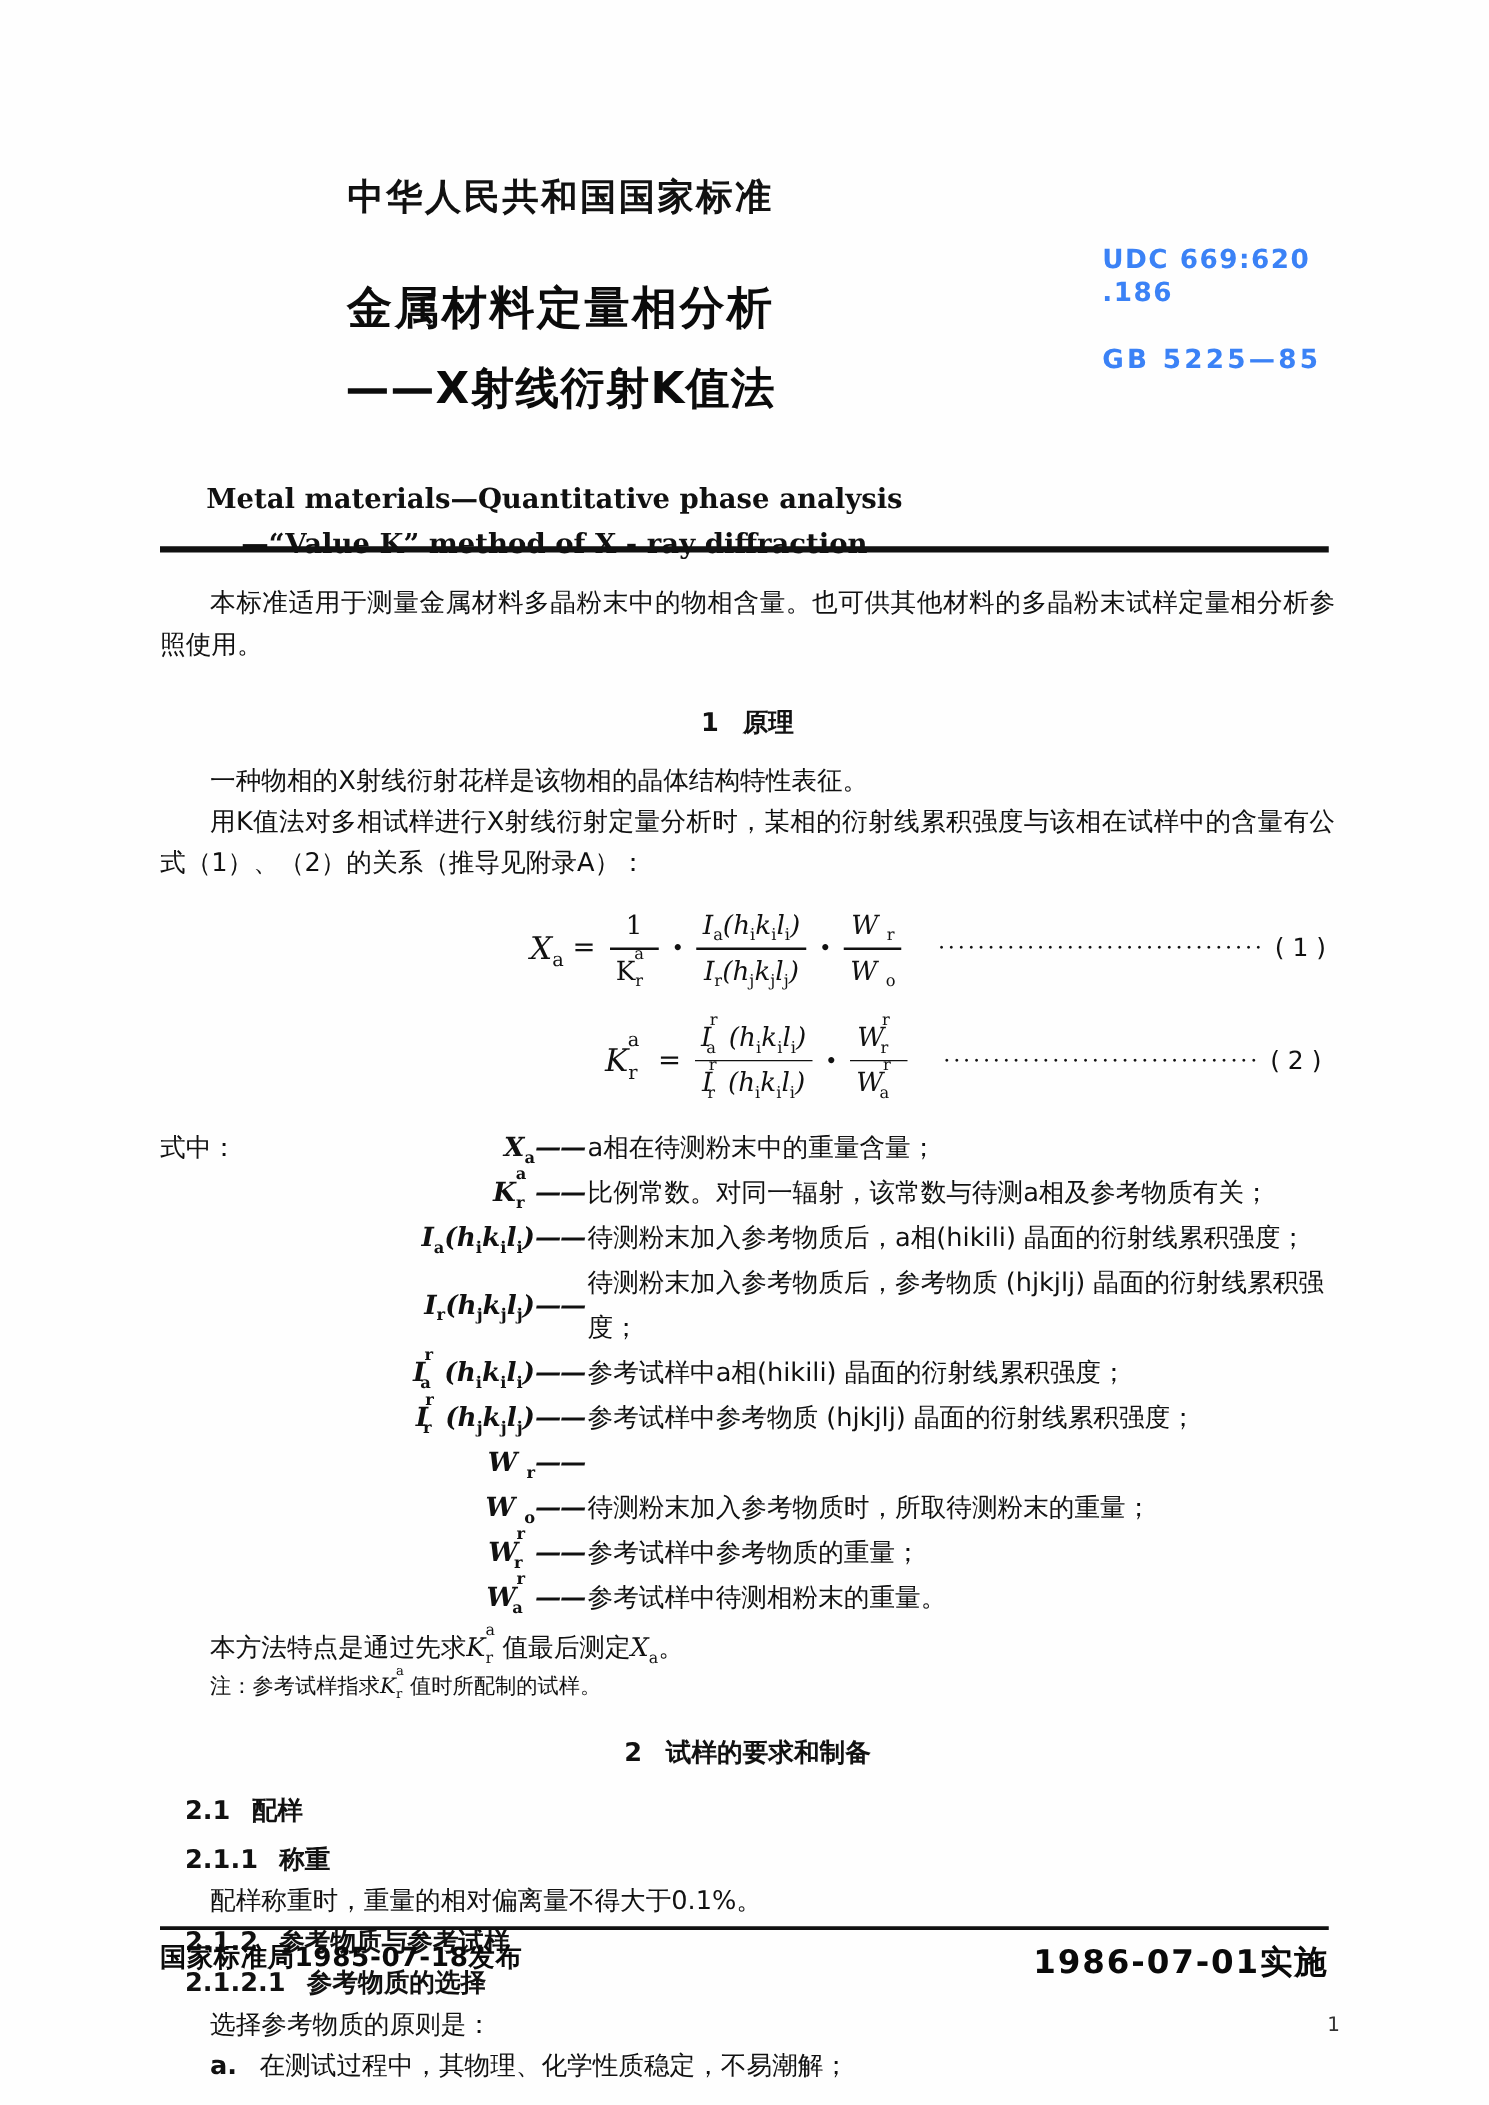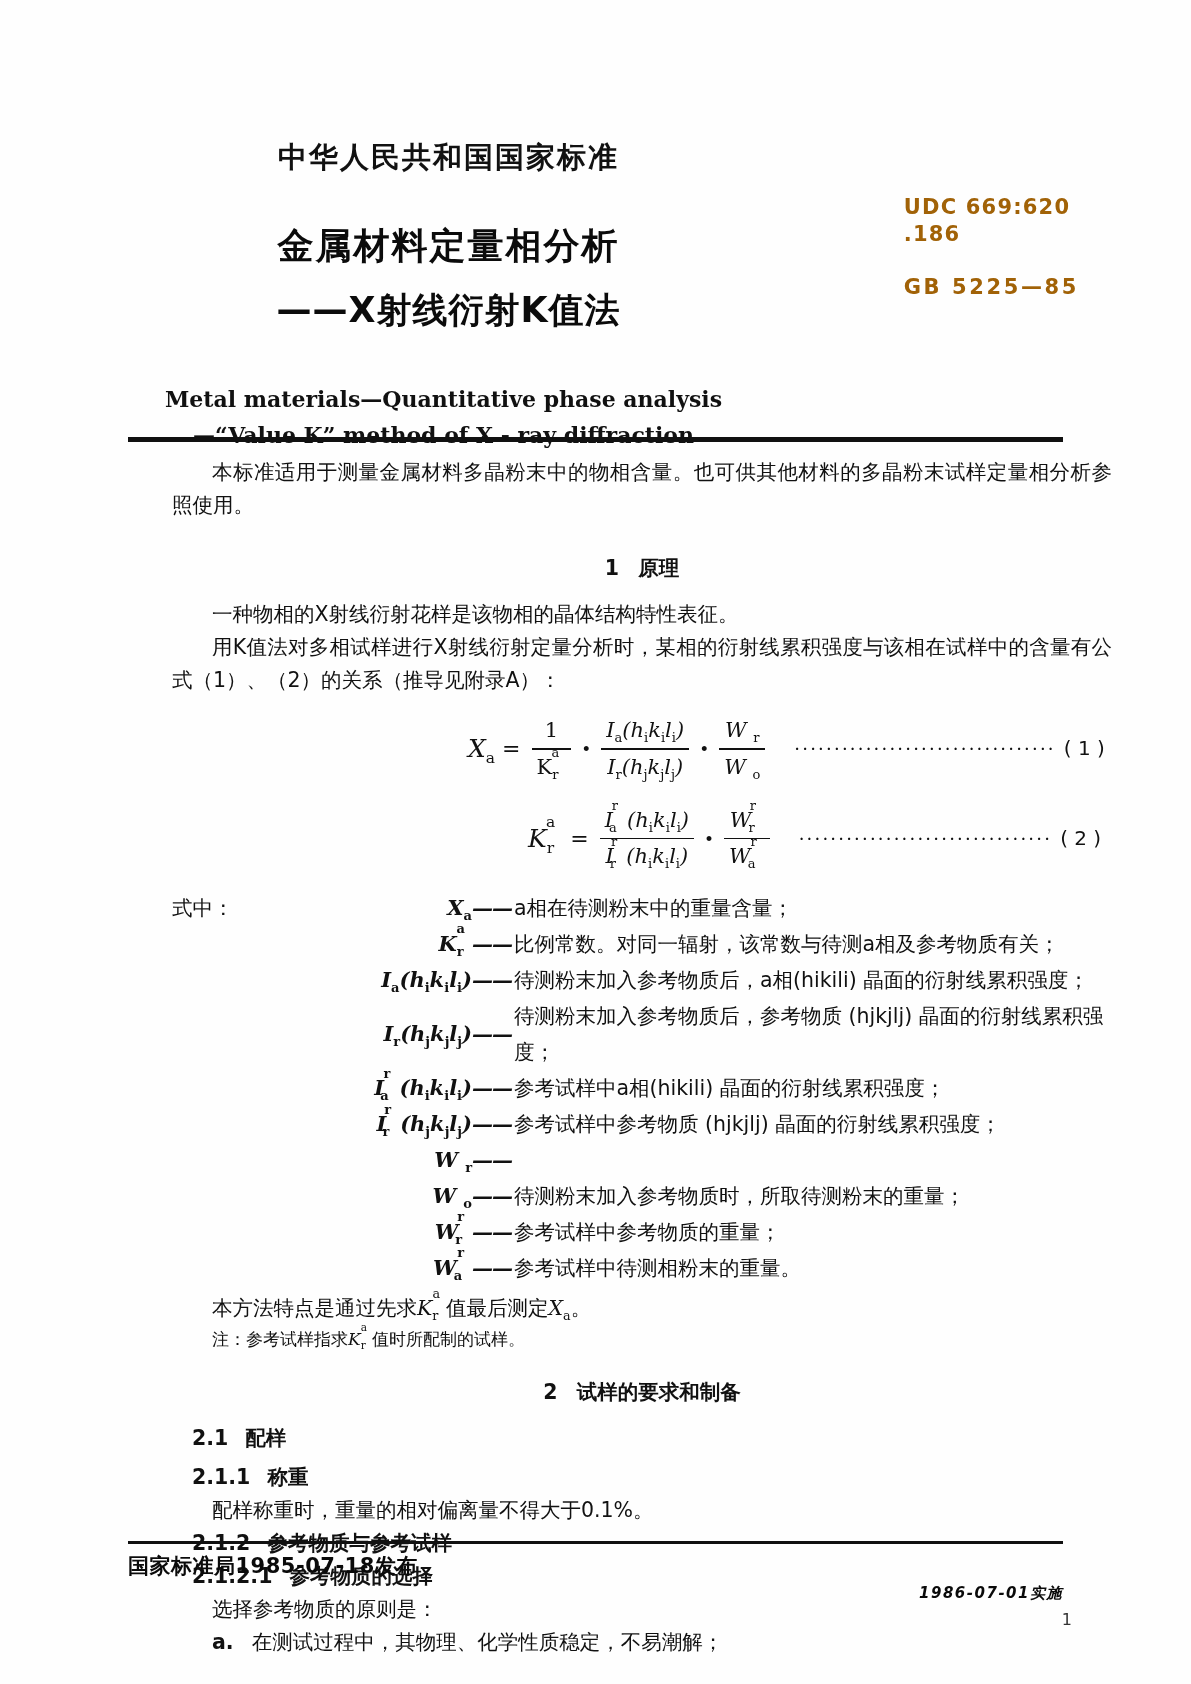--- a/index.html
+++ b/index.html
@@ -64,28 +64,28 @@
     font-size: 22px;
     margin-left: -160px;
     color: #111;
   }
   .title-en.l1 { margin-top: 52px; }
   .title-en.l2 { margin-top: 10px; }
 
   
   .code-block {
     position: absolute;
-    right: 112px;
+    right: 134px;
     top: 194px;
     text-align: left;
     font-family: "DejaVu Sans", "Liberation Sans", sans-serif;
     font-weight: 700;
     font-size: 21px;
     letter-spacing: 1.2px;
-    color: #a16207;
+    color: #3b82f6;
     line-height: 1.28;
   }
   .code-block .udc-2 {
     text-align: left;
     padding-right: 6px;
   }
   .code-block .gbno {
     margin-top: 26px;
     letter-spacing: 2.6px;
   }
@@ -97,26 +97,25 @@
     top: 437px;
     width: 935px;
     height: 5px;
     background: #111;
   }
 
   
   .body {
     position: absolute;
     left: 128px;
-    top: 456px;
+    top: 466px;
     width: 940px;
     font-size: 20.5px;
     line-height: 33px;
     color: #111;
-    margin-left: 44px;
   }
   .p {
     margin: 0;
     text-align: justify;
     text-justify: inter-character;
   }
   .indent { text-indent: 40px; }
   .gap-s { margin-top: 13px; }
   .gap-m { margin-top: 22px; }
   .gap-l { margin-top: 30px; }
@@ -258,25 +257,24 @@
     position: absolute;
     left: 128px;
     top: 1552px;
     font-size: 21px;
     font-weight: 700;
     letter-spacing: 0.5px;
   }
   .footer-right {
     position: absolute;
     right: 128px;
-    top: 1584px;
-    font-size: 15px;
+    top: 1552px;
+    font-size: 26px;
     font-weight: 700;
     letter-spacing: 1.5px;
-    font-style: italic;
   }
   .pagenum {
     position: absolute;
     right: 118px;
     top: 1610px;
     font-size: 16px;
     letter-spacing: 1px;
     color: #333;
   }
 </style>

